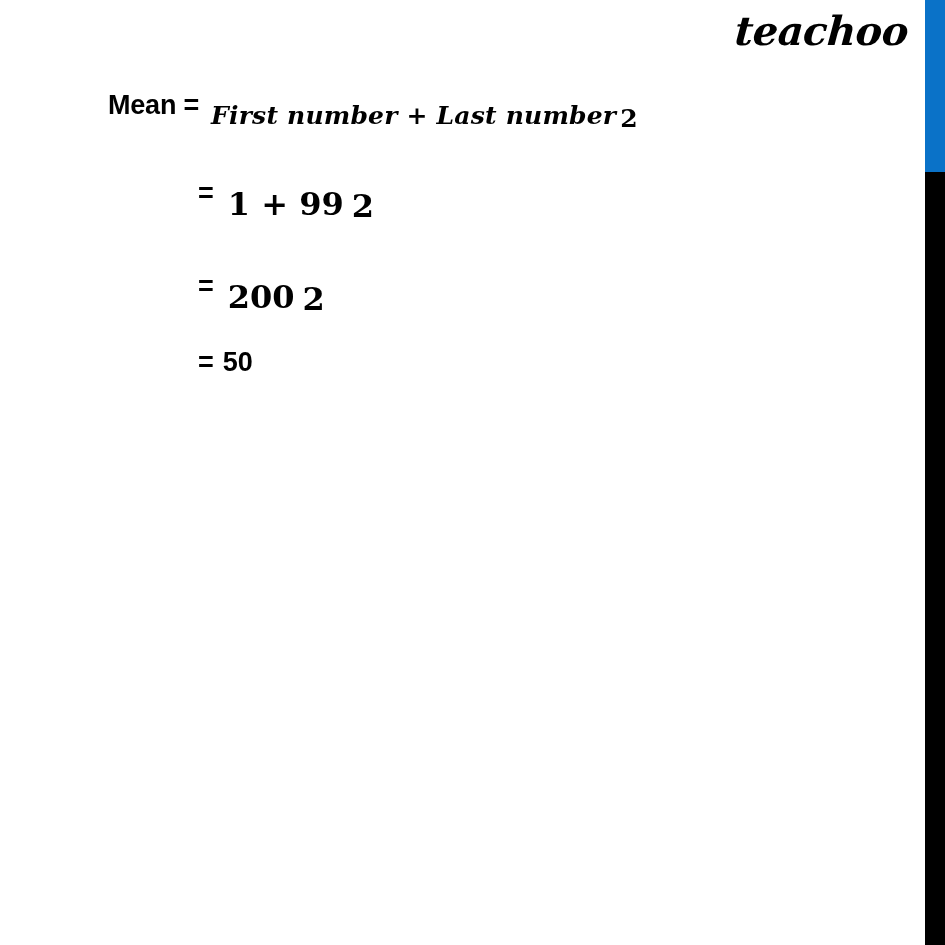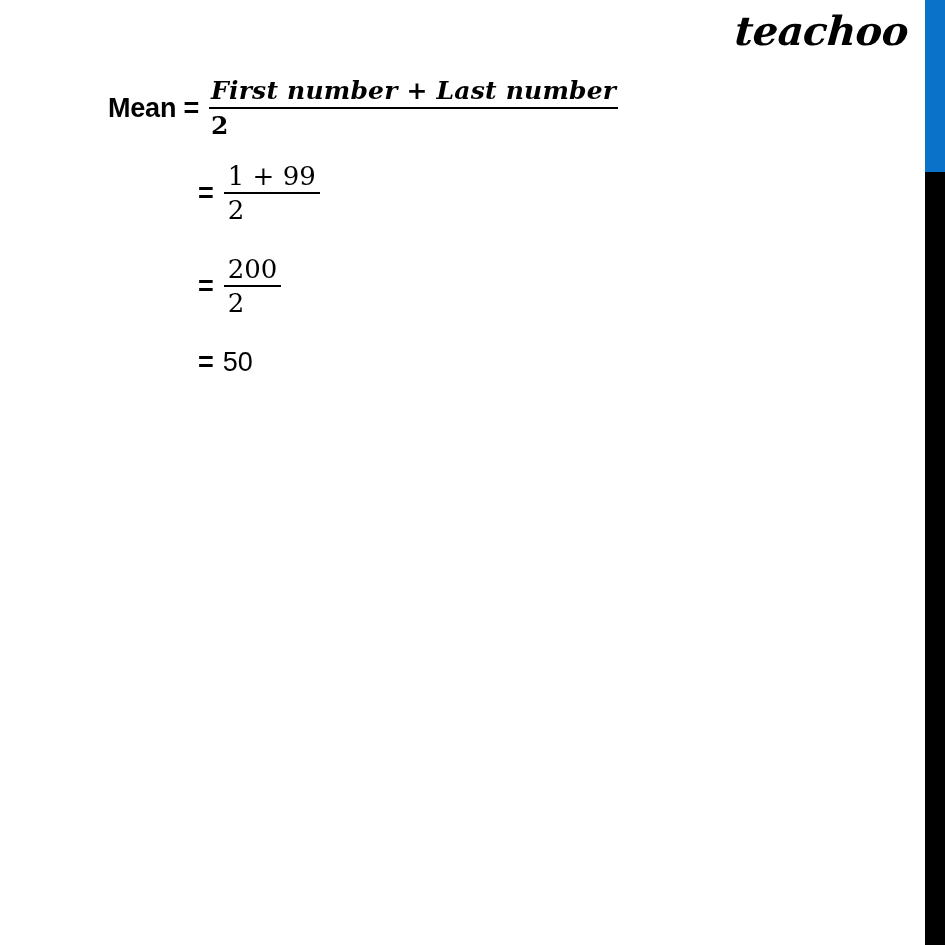--- a/index.html
+++ b/index.html
@@ -78,32 +78,33 @@
   }
 
   .eq-sign {
     font-family: "Liberation Sans", sans-serif;
     font-weight: 700;
     font-size: 27px;
   }
 
   .result-value {
     font-family: "Liberation Sans", sans-serif;
-    font-weight: 400;
+    font-weight: 700;
     font-size: 27px;
     margin-left: 9px;
   }
 
   
   .fraction {
     display: inline-flex;
-    flex-direction: column;
-    align-items: flex-start;
+    flex-direction: row;
+    align-items: flex-end;
     margin-left: 9px;
     vertical-align: middle;
+    margin-top: 24px;
   }
   .frac-num {
     padding: 0 4px 2px 4px;
     line-height: 1.05;
   }
   .frac-bar {
     width: 100%;
     height: 2px;
     background: #000000;
   }
@@ -123,23 +124,23 @@
   .serif-bold {
     font-family: "DejaVu Serif", serif;
     font-weight: 700;
     font-style: normal;
     font-size: 25px;
   }
 
   
   .serif-regular {
     font-family: "DejaVu Serif", serif;
-    font-weight: 400;
+    font-weight: 700;
     font-style: normal;
-    font-size: 26px;
+    font-size: 32px;
   }
 
   
   #line-mean      { left: 108px; top: 62px; }
   #line-substitute{ left: 198px; top: 147px; }
   #line-simplify  { left: 198px; top: 240px; }
   #line-result    { left: 198px; top: 331px; }
 
   #line-mean .fraction { margin-left: 10px; }
   #line-mean .frac-num { padding: 0 2px 3px 2px; }

